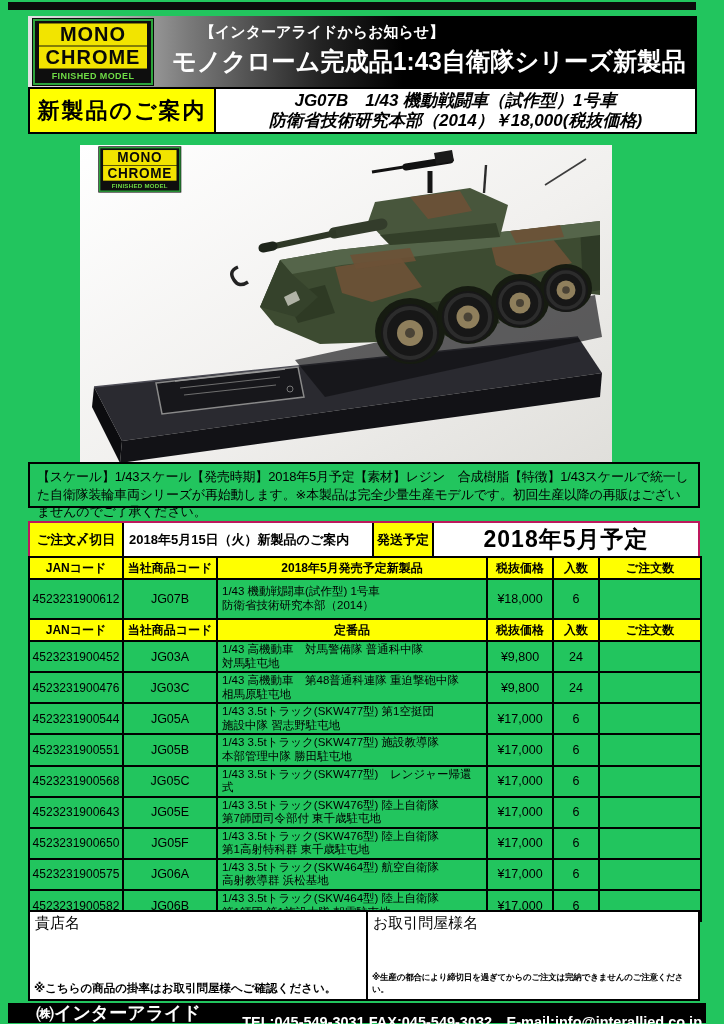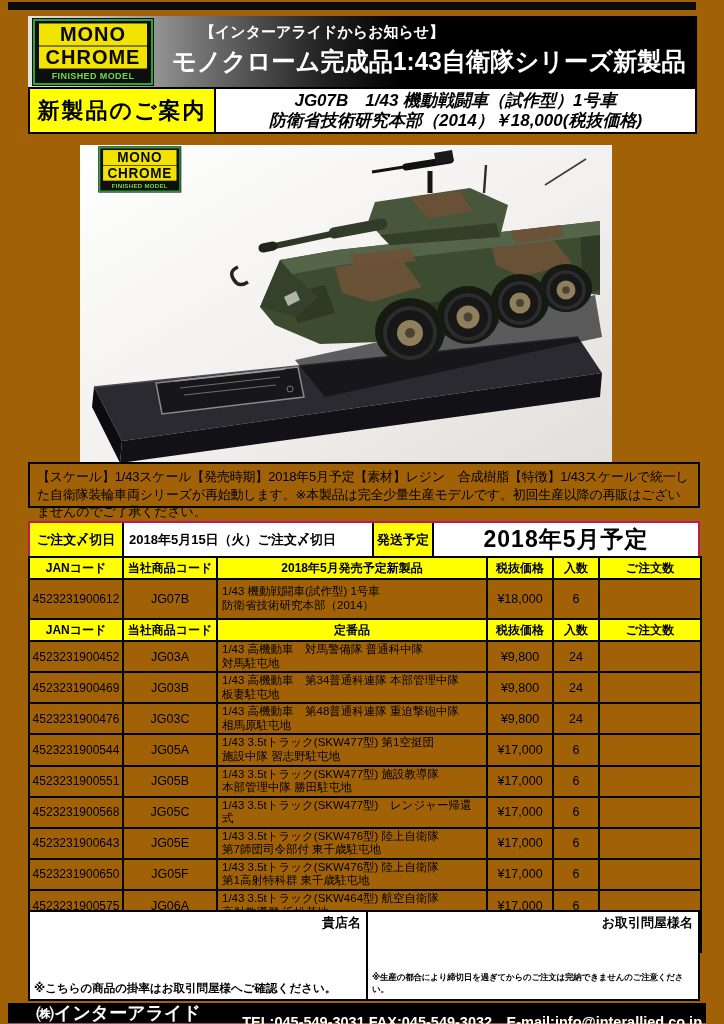--- a/index.html
+++ b/index.html
@@ -1,18 +1,18 @@
 <!DOCTYPE html>
 <html><head>
 <meta charset="utf-8">
 <style>
   * { margin:0; padding:0; box-sizing:border-box; }
   html,body { background:#fff; }
   body { font-family:"Liberation Sans","DejaVu Sans",sans-serif; color:#000; }
-  .page { position:relative; width:724px; height:1024px; background:#a16207; overflow:hidden; }
+  .page { position:relative; width:724px; height:1024px; background:#22c55e; overflow:hidden; }
 
   .top-bar { position:absolute; left:8px; top:2px; width:688px; height:8px; background:#0b0b0b; }
 
   
   .header { position:absolute; left:28px; top:16px; width:669px; height:71px;
     background:linear-gradient(90deg,#e3e3e3 0%,#c2c2c2 10%,#7a7a7a 24%,#222 44%,#000 56%,#000 100%); }
   .header-text { position:absolute; left:140px; top:0; right:6px; }
   .announce { font-size:15px; font-weight:bold; color:#fff; margin:7px 0 0 32px; white-space:nowrap; }
   .big-title { font-size:25px; font-weight:bold; color:#fff; white-space:nowrap; margin:3px 0 0 4px;
     transform:scaleX(.97); transform-origin:left; letter-spacing:0; }
@@ -62,21 +62,21 @@
   td.qty { font-size:12.5px; text-align:center; padding:1px; }
   td.ordq { padding:1px; }
   tr.row-new td { height:40px; }
   tr.row-std td { height:27px; }
 
   
   .sign-section { position:absolute; left:28px; top:910px; width:672px; height:91px; display:flex; }
   .sign-box { border:2px solid #000; position:relative; background:#fff; }
   .sign-box.shop { width:340px; }
   .sign-box.dealer { flex:1; margin-left:-2px; }
-  .sign-label { font-size:13px; font-weight:bold; padding:2px 5px;text-align:right; }
+  .sign-label { font-size:15px; font-weight:normal; padding:2px 5px; }
   .sign-note { position:absolute; bottom:3px; left:4px; right:3px; font-weight:bold; }
   .shop .sign-note { font-size:11.5px; }
   .dealer .sign-note { font-size:8.5px; letter-spacing:-.2px; }
 
   
   .footer { position:absolute; left:8px; top:1003px; width:698px; height:20px; background:#000;
     color:#fff; display:flex; align-items:center; }
   .footer-company { font-size:18px; font-weight:bold; margin-left:28px; white-space:nowrap; }
   .footer-contact { font-size:14.5px; font-weight:bold; margin-left:auto; margin-right:4px; white-space:nowrap;margin-top:19px; }
 </style>
@@ -209,21 +209,21 @@
   <div class="mc-logo logo-photo">
     <span class="mc-word">MONO</span>
     <span class="mc-word">CHROME</span>
     <span class="mc-sub">FINISHED MODEL</span>
   </div>
 
   <div class="desc">【スケール】1/43スケール【発売時期】2018年5月予定【素材】レジン　合成樹脂【特徴】1/43スケールで統一した自衛隊装輪車両シリーズが再始動します。※本製品は完全少量生産モデルです。初回生産以降の再販はございませんのでご了承ください。</div>
 
   <div class="deadline-row">
     <div class="dl-cell dl-label">ご注文〆切日</div>
-    <div class="dl-cell dl-value">2018年5月15日（火）ご注文〆切日</div>
+    <div class="dl-cell dl-value">2018年5月15日（火）新製品のご案内</div>
     <div class="dl-cell dl-label2">発送予定</div>
     <div class="dl-cell dl-value2">2018年5月予定</div>
   </div>
 
   <table class="order">
     <colgroup>
         <col style="width:94px">
         <col style="width:94px">
         <col style="width:270px">
         <col style="width:66px">
@@ -259,29 +259,20 @@
     <tr class="row-std">
       <td class="jan">4523231900452</td>
       <td class="code">JG03A</td>
       <td class="pname">1/43 高機動車　対馬警備隊 普通科中隊
 対馬駐屯地</td>
       <td class="price">¥9,800</td>
       <td class="qty">24</td>
       <td class="ordq"></td>
     </tr>
     <tr class="row-std">
-      <td class="jan">4523231900469</td>
-      <td class="code">JG03B</td>
-      <td class="pname">1/43 高機動車　第34普通科連隊 本部管理中隊
-板妻駐屯地</td>
-      <td class="price">¥9,800</td>
-      <td class="qty">24</td>
-      <td class="ordq"></td>
-    </tr>
-    <tr class="row-std">
       <td class="jan">4523231900476</td>
       <td class="code">JG03C</td>
       <td class="pname">1/43 高機動車　第48普通科連隊 重迫撃砲中隊
 相馬原駐屯地</td>
       <td class="price">¥9,800</td>
       <td class="qty">24</td>
       <td class="ordq"></td>
     </tr>
     <tr class="row-std">
       <td class="jan">4523231900544</td>

